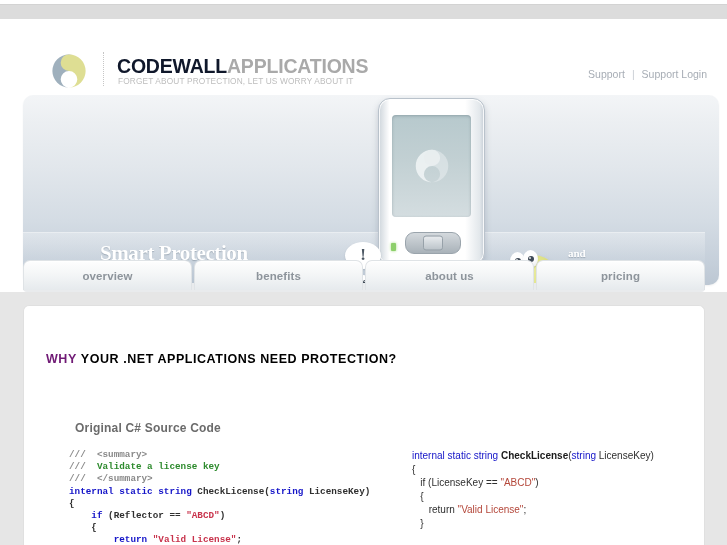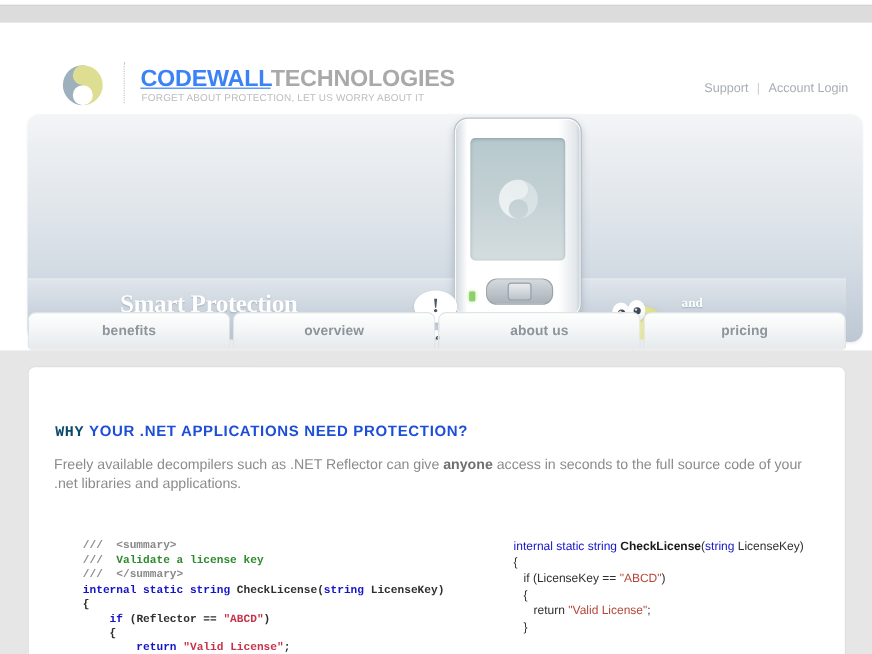--- a/index.html
+++ b/index.html
@@ -52,21 +52,21 @@
     border-left: 1px dotted #c6c6c6;
   }
   .brand {
     position: absolute;
     left: 117px; top: 36px;
     font-size: 19.5px;
     font-weight: bold;
     letter-spacing: -0.2px;
     white-space: nowrap;
   }
-  .brand .b1 { color: #3b82f6; text-decoration: underline; }
+  .brand .b1 { color: #0f172a; }
   .brand .b2 { color: #a9a9a9; }
   .tagline {
     position: absolute;
     left: 118px; top: 57px;
     font-size: 8.3px;
     color: #bdbdbd;
     letter-spacing: 0.15px;
     white-space: nowrap;
   }
   .util-links {
@@ -315,22 +315,22 @@
     overflow: hidden;
   }
   .sec-title {
     position: absolute;
     left: 22px; top: 46px;
     font-size: 12.5px;
     font-weight: bold;
     letter-spacing: 0.55px;
     white-space: nowrap;
   }
-  .sec-title .t1 { color: #0c4a6e; font-family: Liberation Mono, monospace; }
-  .sec-title .t2 { color: #1d4ed8; }
+  .sec-title .t1 { color: #701a75; }
+  .sec-title .t2 { color: #000000; }
   .lede {
     position: absolute;
     left: 21px; top: 74px;
     width: 640px;
     font-size: 11.8px;
     line-height: 15.5px;
     color: #8b8b8b;
   }
   .lede b { color: #6f6f6f; }
 
@@ -356,21 +356,20 @@
     font-family: "Liberation Mono", "DejaVu Sans Mono", monospace;
     font-size: 9.3px;
     line-height: 12.2px;
     font-weight: bold;
   }
   .code-right {
     left: 388px;
     font-family: "Liberation Sans", sans-serif;
     font-size: 10px;
     line-height: 13.6px;
-    margin-left: 16px;
   }
   .k  { color: #1414c8; }          
   .cm { color: #8a8a8a; }          
   .cg { color: #2e8b2e; }          
   .s  { color: #c8324b; }          
   .s2 { color: #b4473a; }          
   .pl { color: #2f2f2f; }          
   .bn { font-weight: bold; color: #1a1a1a; }
 </style>
 </head>
@@ -385,27 +384,27 @@
     <div class="logo-mark">
       <svg viewBox="0 0 64 64" width="38" height="38">
         <path d="M32 4 A28 28 0 0 0 32 60 A14 14 0 0 1 32 32 A14 14 0 0 0 32 4 Z" fill="#9fb0bd"></path>
         <path d="M32 4 A28 28 0 0 1 32 60 A14 14 0 0 0 32 32 A14 14 0 0 1 32 4 Z" fill="#dede93"></path>
       </svg>
     </div>
 
     <div class="logo-divider"></div>
 
     <div class="brand">
-      <span class="b1">CODEWALL</span><span class="b2">TECHNOLOGIES</span>
+      <span class="b1">CODEWALL</span><span class="b2">APPLICATIONS</span>
     </div>
 
     <div class="tagline">FORGET ABOUT PROTECTION, LET US WORRY ABOUT IT</div>
 
     <div class="util-links">
-      <a href="#">Support</a><span class="sep">|</span><a href="#">Account Login</a>
+      <a href="#">Support</a><span class="sep">|</span><a href="#">Support Login</a>
     </div>
   </div>
 
   <div class="hero">
     <div class="hero-floor"></div>
     <div class="hero-floor-line"></div>
 
     <div class="hl hl-smart">Smart Protection</div>
     <div class="hl hl-foryour">for full</div>
     <div class="hl hl-small">Small</div>
@@ -443,46 +442,44 @@
     <div class="eye eye-r1"></div>
     <div class="eye eye-r2"></div>
     <div class="pupil pupil-r1"></div>
     <div class="pupil pupil-r2"></div>
   </div>
 
   <div class="nav">
     <div class="nav-strip"></div>
     <div class="tabs">
       <div class="tab">
+        <span class="tab-label">overview</span>
+      </div>
+      <div class="tab">
         <span class="tab-label">benefits</span>
-      </div>
-      <div class="tab">
-        <span class="tab-label">overview</span>
       </div>
       <div class="tab">
         <span class="tab-label">about us</span>
       </div>
       <div class="tab">
         <span class="tab-label">pricing</span>
       </div>
     </div>
   </div>
 
   <div class="content-bg"></div>
 
   <div class="content">
 
     <div class="sec-title">
       <span class="t1">WHY</span><span class="t2">&nbsp;</span><span class="t2">YOUR .NET APPLICATIONS NEED PROTECTION?</span>
     </div>
 
-    <div class="lede">
-      <span>Freely available decompilers such as .NET Reflector can give </span><b>anyone</b><span> access in seconds to the full source code of your .net libraries and applications.</span>
-    </div>
-
+
+    <div class="col-head col-head-left">Original C# Source Code</div>
 
     <div class="code code-left"><span class="cm">///</span><span class="cm">  &lt;summary&gt;</span>
 <span class="cm">///</span><span class="cg">  Validate a license key</span>
 <span class="cm">///</span><span class="cm">  &lt;/summary&gt;</span>
 <span class="k">internal static string</span><span class="pl"> CheckLicense(</span><span class="k">string</span><span class="pl"> LicenseKey)</span>
 <span class="pl">{</span>
 <span class="pl">    </span><span class="k">if</span><span class="pl"> (Reflector == </span><span class="s">"ABCD"</span><span class="pl">)</span>
 <span class="pl">    {</span>
 <span class="pl">        </span><span class="k">return</span><span class="pl"> </span><span class="s">"Valid License"</span><span class="pl">;</span>
 </div>

